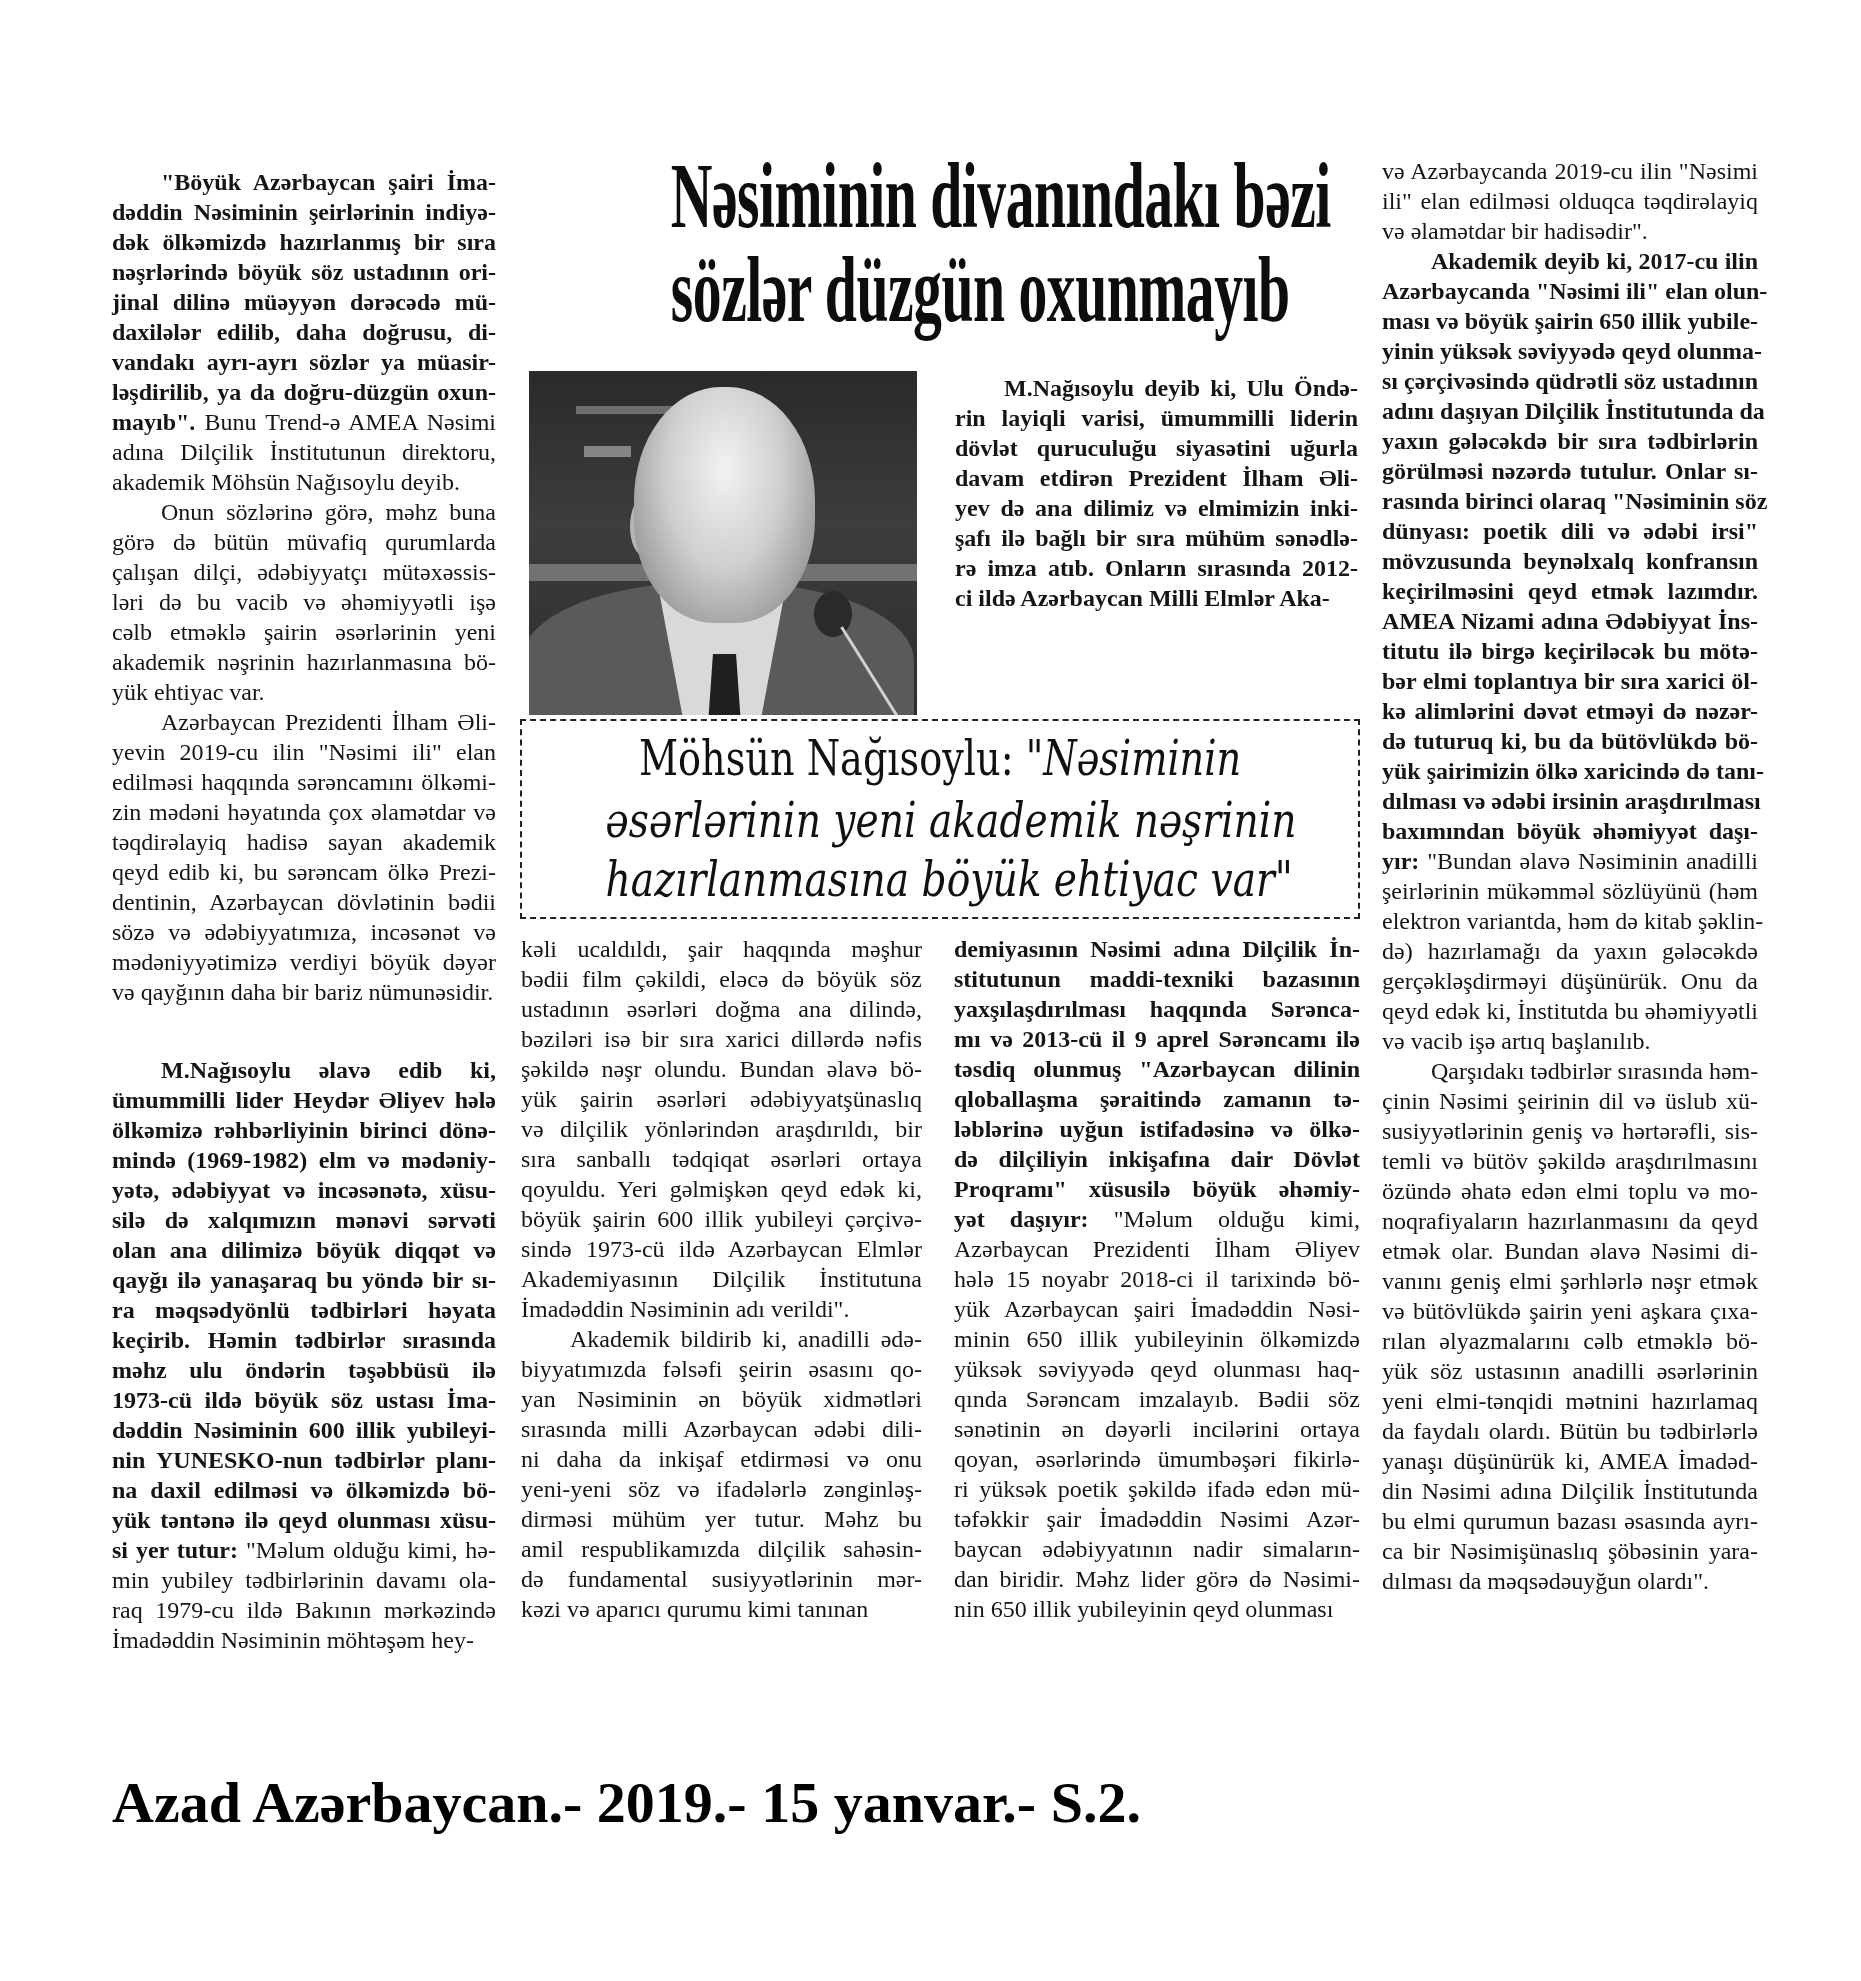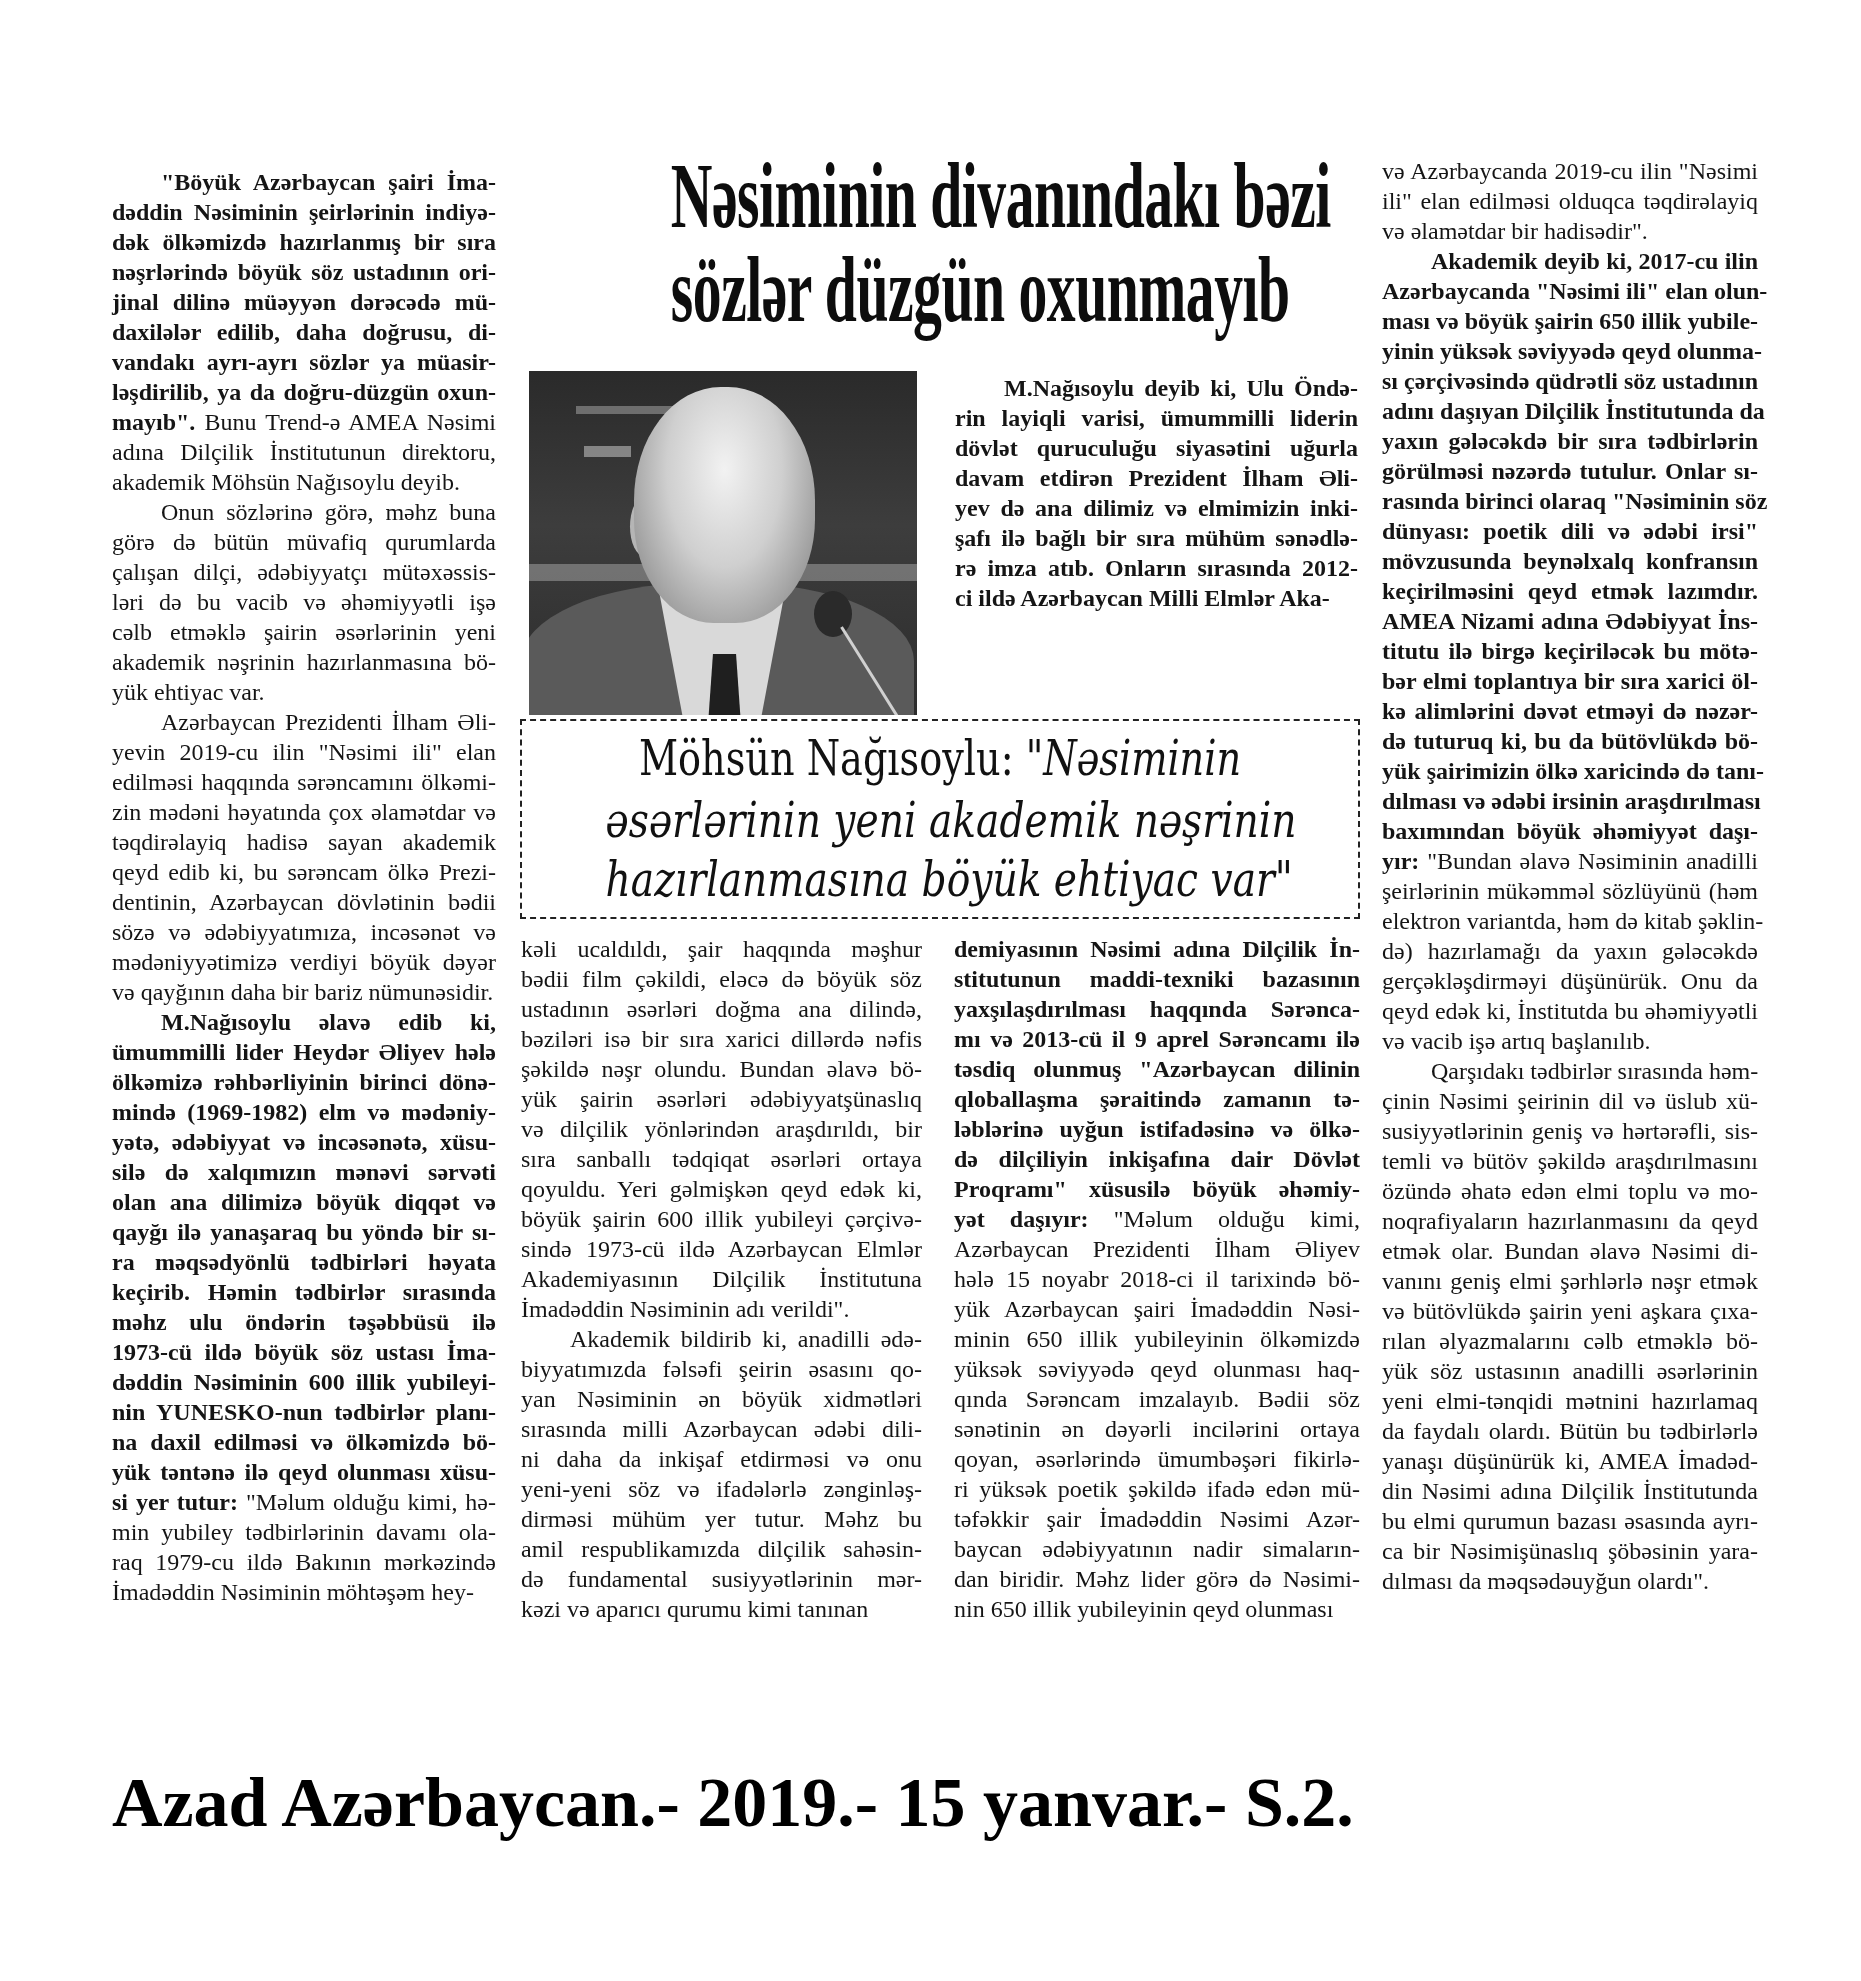--- a/index.html
+++ b/index.html
@@ -27,21 +27,21 @@
   .photo .shirt { position:absolute; left:130px; top:220px; width:126px; height:134px; background:#d9d9d9; clip-path:polygon(0 0,100% 0,80% 100%,20% 100%); }
   .photo .tie { position:absolute; left:179px; top:283px; width:33px; height:71px; background:#1f1f1f; clip-path:polygon(15% 0,85% 0,100% 100%,0 100%); }
   .photo .mic { position:absolute; left:311px; top:256px; width:3.1px; height:110px; background:#d0d0d0; transform:rotate(-32deg); transform-origin:top; }
   .photo .mic-head { position:absolute; left:285px; top:220px; width:38px; height:46px; border-radius:50%; background:#2a2a2a; }
   .quote-box { position:absolute; left:520px; top:719px; width:840px; height:200px; border:2.4px dashed #222; box-sizing:border-box; }
   .quote-box .q { position:absolute; left:0; width:100%; text-align:center; font-family:"DejaVu Serif", serif; color:#111; white-space:nowrap; }
   .quote-box .q1 { top:9.4px; font-size:49px; line-height:57px; transform:scaleX(0.78); }
   .quote-box .q2 { top:71px; font-size:49px; line-height:57px; transform:scaleX(0.80); font-style:italic; }
   .quote-box .q3 { top:130px; font-size:49px; line-height:57px; transform:scaleX(0.80); font-style:italic; }
   .quote-box .it { font-style:italic; }
-  .footer { position:absolute; left:112px; top:1767px; font-family:"Liberation Serif", serif; font-weight:bold; font-size:70px; line-height:71px; color:#000; white-space:nowrap; }
+  .footer { position:absolute; left:112px; top:1767px; font-family:"Liberation Serif", serif; font-weight:bold; font-size:58px; line-height:71px; color:#000; white-space:nowrap; }
 </style>
 </head>
 <body>
 
 <div>
 
   <div class="headline">
     <span class="hl">Nəsiminin divanındakı bəzi</span>
     <span class="hl">sözlər düzgün oxunmayıb</span>
   </div>
@@ -95,21 +95,21 @@
         <span class="line">edilməsi haqqında sərəncamını ölkəmi-</span>
         <span class="line">zin mədəni həyatında çox əlamətdar və</span>
         <span class="line">təqdirəlayiq hadisə sayan akademik</span>
         <span class="line">qeyd edib ki, bu sərəncam ölkə Prezi-</span>
         <span class="line">dentinin, Azərbaycan dövlətinin bədii</span>
         <span class="line">sözə və ədəbiyyatımıza, incəsənət və</span>
         <span class="line">mədəniyyətimizə verdiyi böyük dəyər</span>
         <span class="line last">və qayğının daha bir bariz nümunəsidir.</span>
       </p>
       <p>
-        <span class="line b" style="text-indent: 49px;">M.Nağısoylu əlavə edib ki,</span>
+        <span class="line b" style="text-indent: 49px; margin-top: 48px;">M.Nağısoylu əlavə edib ki,</span>
         <span class="line b">ümummilli lider Heydər Əliyev hələ</span>
         <span class="line b">ölkəmizə rəhbərliyinin birinci dönə-</span>
         <span class="line b">mində (1969-1982) elm və mədəniy-</span>
         <span class="line b">yətə, ədəbiyyat və incəsənətə, xüsu-</span>
         <span class="line b">silə də xalqımızın mənəvi sərvəti</span>
         <span class="line b">olan ana dilimizə böyük diqqət və</span>
         <span class="line b">qayğı ilə yanaşaraq bu yöndə bir sı-</span>
         <span class="line b">ra məqsədyönlü tədbirləri həyata</span>
         <span class="line b">keçirib. Həmin tədbirlər sırasında</span>
         <span class="line b">məhz ulu öndərin təşəbbüsü ilə</span>

